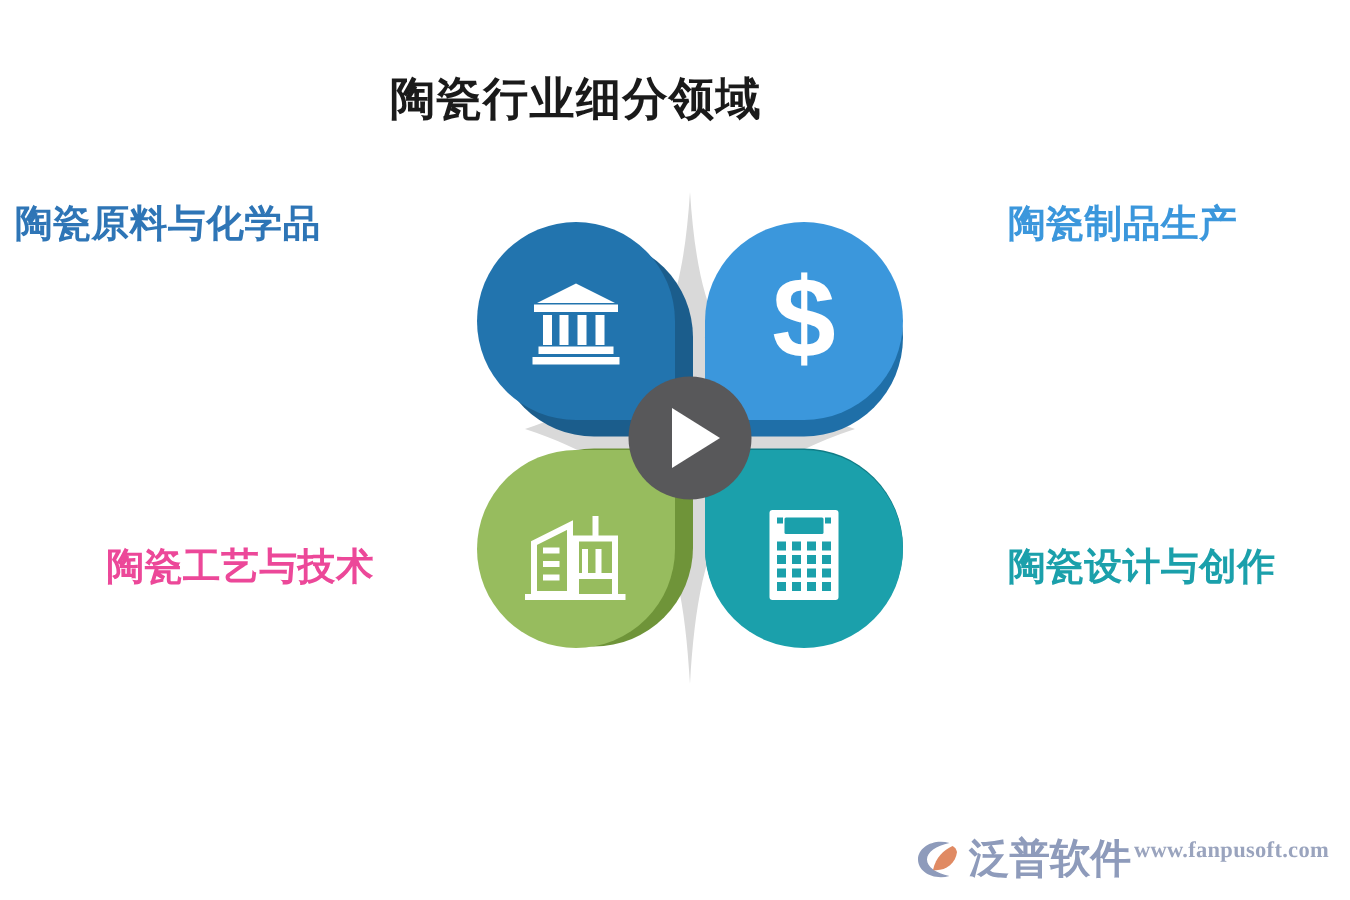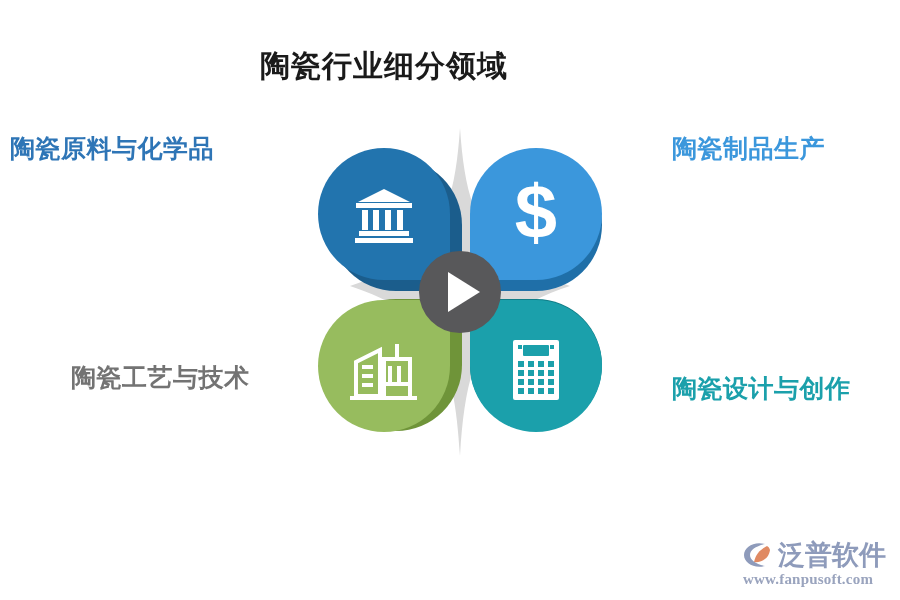--- a/index.html
+++ b/index.html
@@ -54,29 +54,29 @@
     position: absolute;
     font-size: 25px;
     font-weight: bold;
     white-space: nowrap;
     font-family: "DejaVu Sans", "Liberation Sans", sans-serif;
     letter-spacing: 0.5px;
   }
   .label-tl { left: 10px;  top: 132px; color: #2E75B6; }
   .label-tr { left: 672px; top: 132px; color: #3B97DC; }
   .label-bl { left: 38px;  top: 361px; color: #97BC5E; }
-  .label-br { left: 672px; top: 372px; color: #1BA0AB; }
+  .label-br { left: 672px; top: 361px; color: #1BA0AB; }
 
   
   .logo {
     position: absolute;
     right: 14px;
     bottom: 12px;
     display: flex;
-    flex-direction: column;
+    flex-direction: row;
     align-items: flex-start;
   }
   .logo-row {
     display: flex;
     align-items: center;
   }
   .logo-mark {
     width: 34px;
     height: 30px;
     margin-right: 3px;
@@ -201,21 +201,21 @@
 
       <g>
         <circle cx="190" cy="184" r="41" fill="#58585A"></circle>
         <path d="M178,164 L210,184 L178,204 Z" fill="#ffffff"></path>
       </g>
     </svg>
   </div>
 
   <div class="label label-tl" style="color: rgb(46, 117, 182);">陶瓷原料与化学品</div>
   <div class="label label-tr" style="color: rgb(59, 151, 220);">陶瓷制品生产</div>
-  <div class="label label-bl" style="color: #737373; padding-left: 33px;">陶瓷工艺与技术</div>
+  <div class="label label-bl" style="color: #ec4899; padding-left: 33px;">陶瓷工艺与技术</div>
   <div class="label label-br" style="color: rgb(27, 160, 171);">陶瓷设计与创作</div>
 
   <div class="logo">
     <div class="logo-row">
       <svg class="logo-mark" viewBox="0 0 34 30" xmlns="http://www.w3.org/2000/svg">
         <path d="M24,4 C13,1 3,7 3,15 C3,23 13,29 24,26 C15,24 9,20 9,15 C9,10 15,6 24,4 Z" fill="#8E9BBB"></path>
         <path d="M26,6 C20,9 15,13 13,22 C21,23 28,18 29,10 C28.5,8 27.5,6.8 26,6 Z" fill="#E08A63"></path>
       </svg>
       <span class="logo-text" style="color: rgb(142, 155, 187);">泛普软件</span>
     </div>

